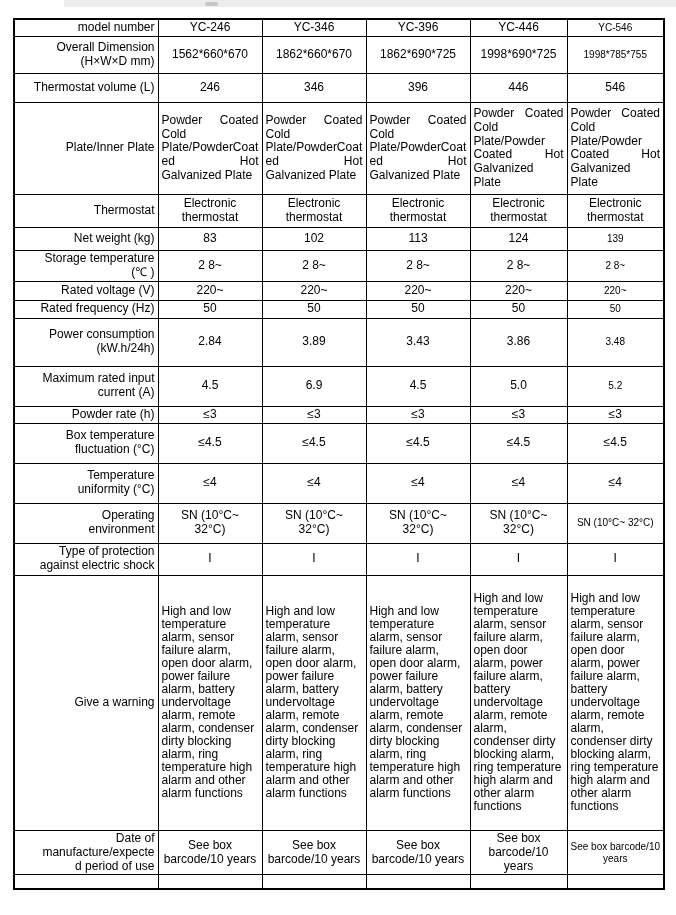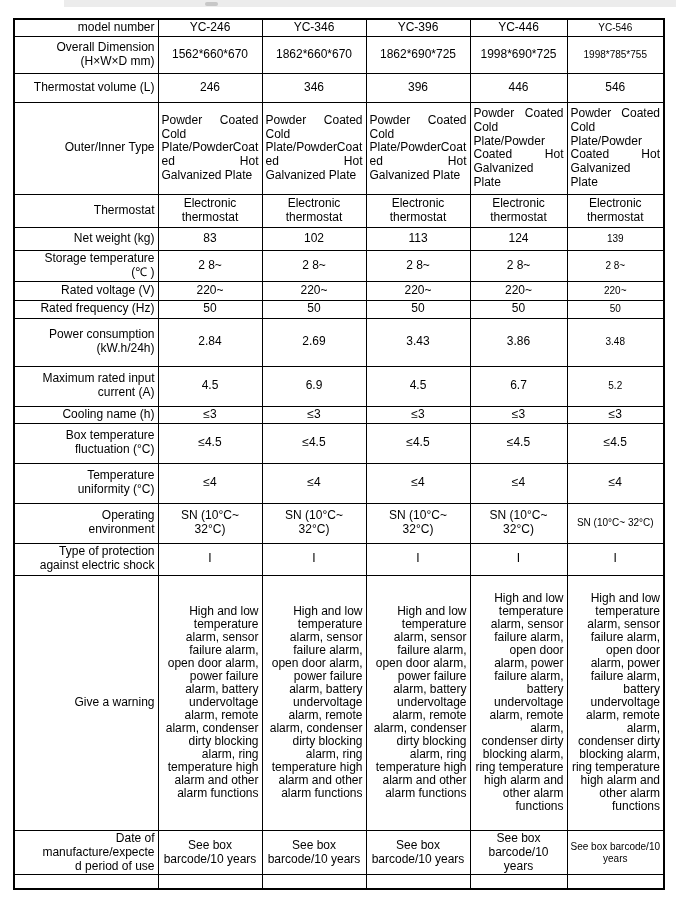--- a/index.html
+++ b/index.html
@@ -65,21 +65,21 @@
   td {
     text-align: center;
     vertical-align: middle;
   }
   td.j {
     text-align: justify;
     vertical-align: middle;
     padding: 2px 3px;
   }
   td.w {
-    text-align: right;
+    text-align: left;
     vertical-align: middle;
     line-height: 13px;
     padding: 2px 3px;
   }
   td.l {
     text-align: center;
     vertical-align: middle;
   }
   td.sm { font-size: 10px; }
   tr.stub td {
@@ -126,21 +126,21 @@
     <tr style="height:29px">
       <th>Thermostat volume (L)</th>
       <td>246</td>
       <td>346</td>
       <td>396</td>
       <td>446</td>
       <td>546</td>
     </tr>
 
     <tr style="height:92px">
-      <th>Outer/Inner Type</th>
+      <th>Plate/Inner Plate</th>
       <td class="j">Powder Coated Cold Plate/PowderCoated Hot Galvanized Plate</td>
       <td class="j">Powder Coated Cold Plate/PowderCoated Hot Galvanized Plate</td>
       <td class="j">Powder Coated Cold Plate/PowderCoated Hot Galvanized Plate</td>
       <td class="j">Powder Coated Cold Plate/Powder Coated Hot Galvanized Plate</td>
       <td class="j">Powder Coated Cold Plate/Powder Coated Hot Galvanized Plate</td>
     </tr>
 
     <tr style="height:33px">
       <th>Thermostat</th>
       <td>Electronic thermostat</td>
@@ -184,38 +184,38 @@
       <td>50</td>
       <td>50</td>
       <td>50</td>
       <td class="sm">50</td>
     </tr>
 
     <tr style="height:48px">
       <th>Power consumption
 (kW.h/24h)</th>
       <td>2.84</td>
-      <td>2.69</td>
+      <td>3.89</td>
       <td>3.43</td>
       <td>3.86</td>
       <td class="sm">3.48</td>
     </tr>
 
     <tr style="height:40px">
       <th>Maximum rated input
 current (A)</th>
       <td>4.5</td>
       <td>6.9</td>
       <td>4.5</td>
-      <td>6.7</td>
+      <td>5.0</td>
       <td class="sm">5.2</td>
     </tr>
 
     <tr style="height:17px">
-      <th>Cooling name (h)</th>
+      <th>Powder rate (h)</th>
       <td>≤3</td>
       <td>≤3</td>
       <td>≤3</td>
       <td>≤3</td>
       <td>≤3</td>
     </tr>
 
     <tr style="height:40px">
       <th>Box temperature
 fluctuation (°C)</th>

